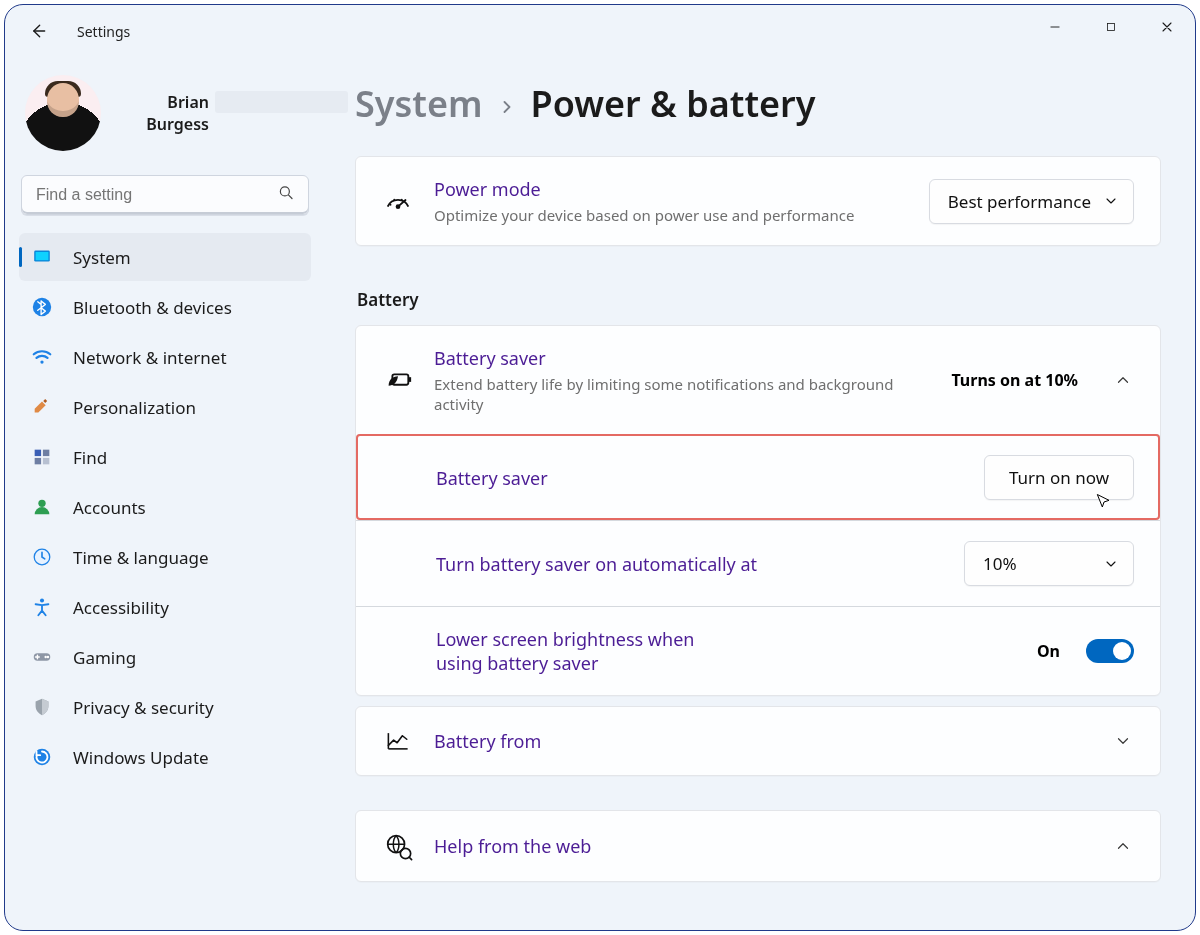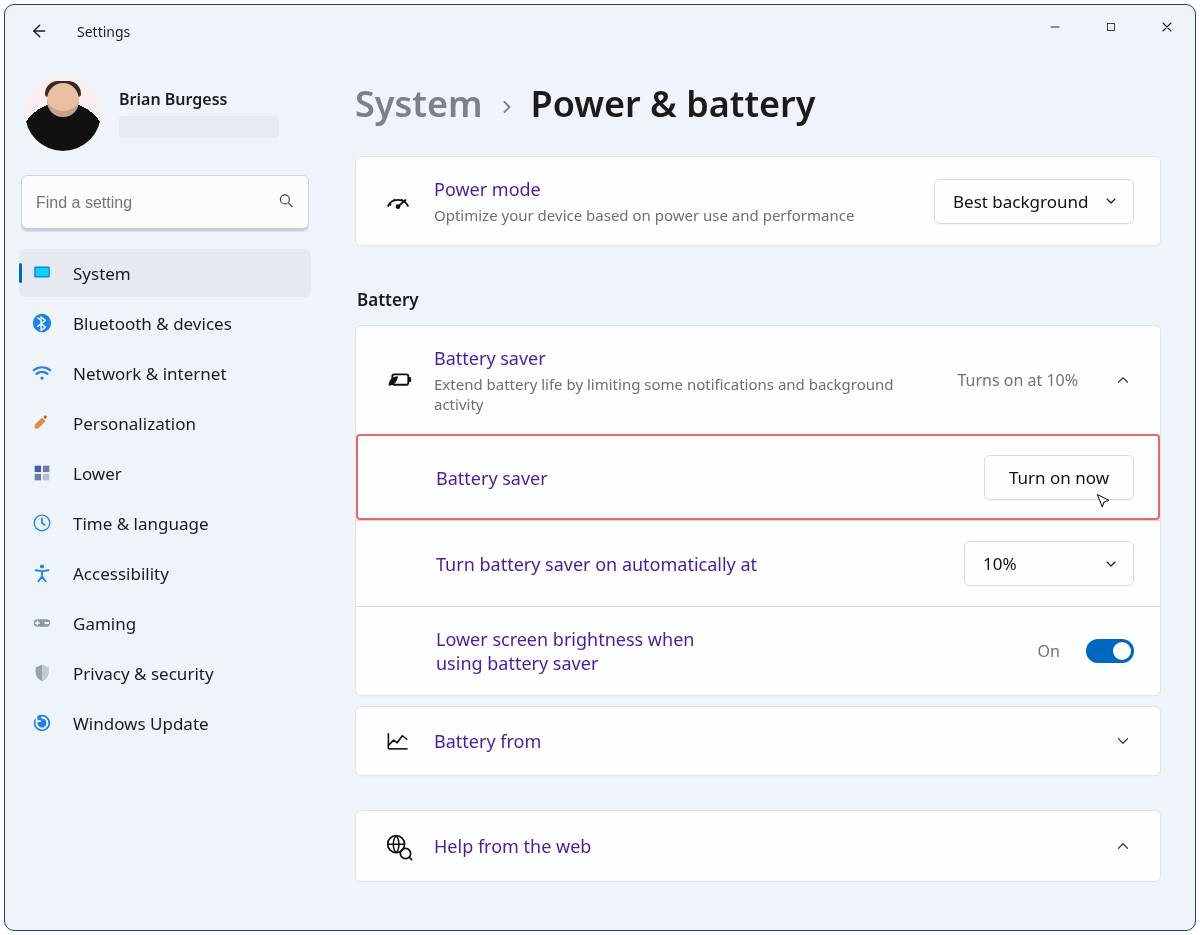--- a/index.html
+++ b/index.html
@@ -19,21 +19,21 @@
     margin: 0; padding: 0;
     font-family: "Segoe UI", "Segoe UI Variable", system-ui, sans-serif;
     background: #fff;
   }
   .window {
     width: 1192px;
     height: 927px;
     margin: 4px auto;
     background: var(--win-bg);
     border: 1px solid #203a8a;
-    border-radius: 10px;
+    border-radius: 19px;
     overflow: hidden;
     position: relative;
     color: var(--text);
     display: flex;
     flex-direction: column;
   }
   
   .titlebar {
     height: 52px;
     display: flex;
@@ -100,38 +100,38 @@
     top:8px; left:50%; transform:translateX(-50%);
     width:32px; height:34px;
     border-radius:50% 50% 48% 48%;
     background:#e8bfa3;
     box-shadow: inset 0 -8px 0 -2px rgba(0,0,0,.15);
   }
   .avatar .hair{
     position:absolute; top:6px; left:50%; transform:translateX(-50%);
     width:36px; height:16px; background:#3a2a1d; border-radius:16px 16px 4px 4px;
   }
-  .profile-text { display:flex; flex-direction:column; gap:6px;}
+  .profile-text { display:flex; flex-direction:row; gap:6px;text-align:right;}
   .profile-name {
     font-weight: 600;
     font-size: 16px;
   }
   .profile-sub {
     width: 160px;
     height: 22px;
     background: #e6ebf2;
     border-radius: 3px;
   }
   .search {
     position: relative;
     margin: 6px 2px 18px 2px;
   }
   .search input {
     width: 100%;
-    height: 56px;
+    height: 40px;
     border: 1px solid #cfd5df;
     border-radius: 6px;
     padding: 0 44px 0 14px;
     background: #fbfcfe;
     font-size: 16px;
     outline: none;
     box-shadow: 0 1px 0 #d9dee7, inset 0 -2px 0 #c6ccd6;
   }
   .search .icon {
     position: absolute;
@@ -208,21 +208,21 @@
   }
   .row + .row { border-top: 1px solid var(--border2); }
   .row .lead-icon {
     width: 32px; flex-shrink:0; color:#222;
     display:flex;align-items:center;justify-content:center;
   }
   .row .texts { flex: 1; min-width:0; }
   .row .ttitle { font-size: 17px; color: #4c1d95; }
   .row .ttitle.big { font-size: 18px; font-weight: 400; }
   .row .tdesc { font-size: 15px; color: var(--text-softer); margin-top: 4px; max-width: 520px; }
-  .row .side-text { font-size: 16px; color: #737373; margin-right: 14px; white-space:nowrap; }
+  .row .side-text { font-size: 16px; color: #000000; margin-right: 14px; white-space:nowrap;font-weight:bold; }
   .row .chev { color: #3a3a3a; width:22px; display:flex;align-items:center;justify-content:center;}
   .row.sub { padding-left: 80px; }
   .row.sub .texts .ttitle { font-size:18px; }
 
   .section-label {
     font-size: 17px;
     font-weight:600;
     margin: 42px 0 14px 2px;
   }
 
@@ -456,21 +456,29 @@
               </svg>
             </span>
           <span>Personalization</span>
         </div>
         <div class="nav-item">
           <span class="nav-icon">
               <svg width="22" height="22">
                 <use href="#i-apps"></use>
               </svg>
             </span>
-          <span>Lower</span>
+          <span>Find</span>
+        </div>
+        <div class="nav-item">
+          <span class="nav-icon">
+              <svg width="22" height="22">
+                <use href="#i-acc"></use>
+              </svg>
+            </span>
+          <span>Accounts</span>
         </div>
         <div class="nav-item">
           <span class="nav-icon">
               <svg width="22" height="22">
                 <use href="#i-time"></use>
               </svg>
             </span>
           <span>Time &amp; language</span>
         </div>
         <div class="nav-item">
@@ -524,21 +532,21 @@
           <div class="lead-icon">
               <svg width="30" height="30">
                 <use href="#i-gauge"></use>
               </svg>
             </div>
           <div class="texts">
             <div class="ttitle big">Power mode</div>
             <div class="tdesc">Optimize your device based on power use and performance</div>
           </div>
           <div class="btn dropdown">
-            <span>Best background</span>
+            <span>Best performance</span>
             <svg width="16" height="16">
                 <use href="#i-chev-down"></use>
               </svg>
           </div>
         </div>
       </div>
 
       <div class="section-label">Battery</div>
 
       <div class="card">

